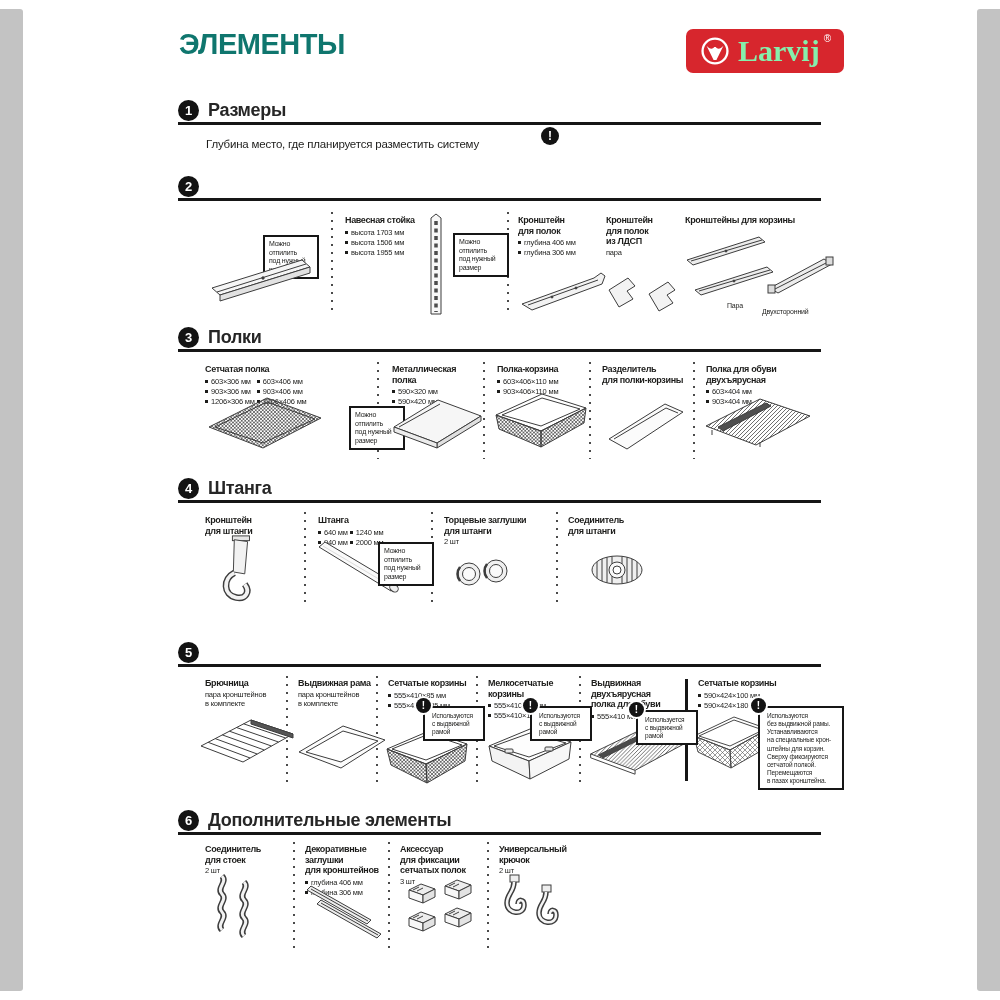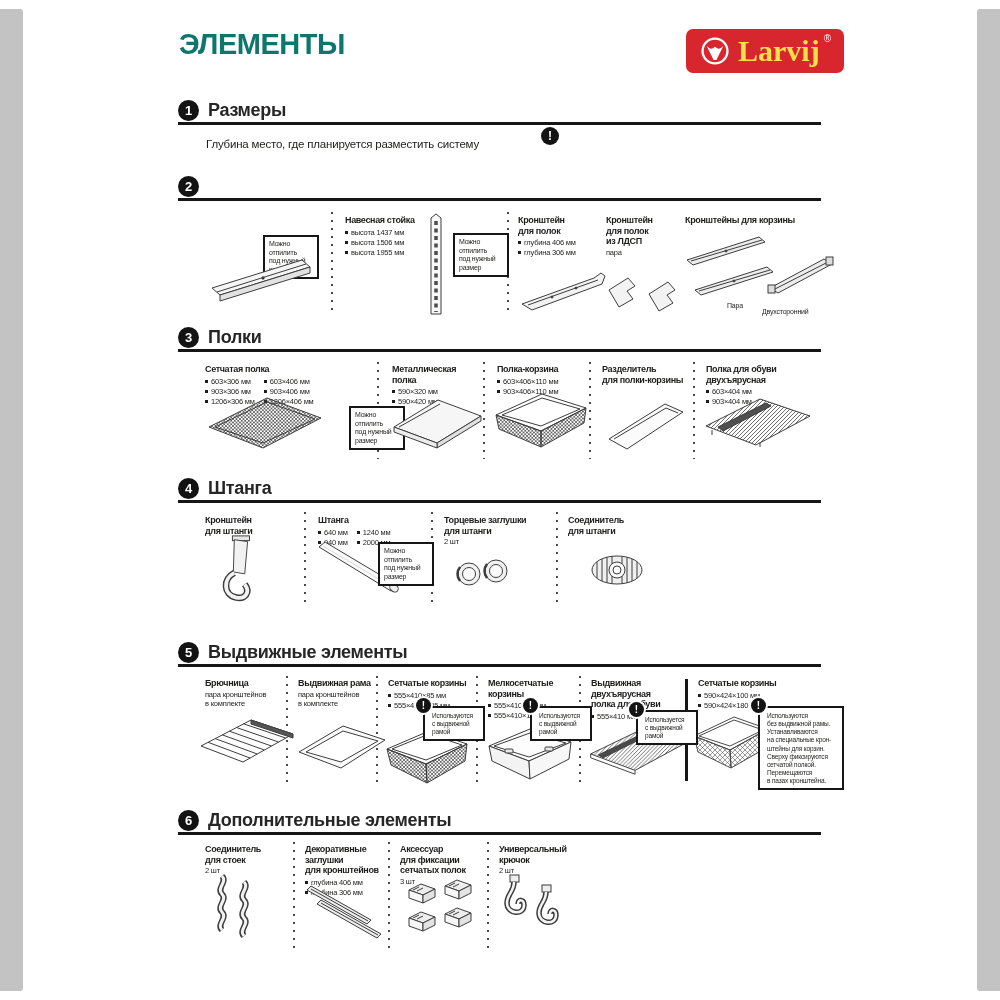--- a/index.html
+++ b/index.html
@@ -6,39 +6,39 @@
   .canvas{position:relative;width:1000px;height:1000px;background:#ffffff;overflow:hidden;
           font-family:"Liberation Sans",sans-serif;color:#1d1d1b;}
   .edge-strip{position:absolute;top:9px;height:982px;width:23px;background:#c3c3c3;}
   .edge-left{left:0;border-radius:0 3px 3px 0;}
   .edge-right{right:0;border-radius:3px 0 0 3px;}
 
   .page-title{position:absolute;left:179px;top:28px;margin:0;font-size:29px;font-weight:700;
               letter-spacing:-0.5px;color:#0f766e;}
   .logo{position:absolute;left:686px;top:29px;width:158px;height:44px;border-radius:7px;
         display:flex;align-items:center;justify-content:center;gap:7px;}
-  .logo-text{font-family:"Liberation Serif",serif;font-weight:700;color:#fde047;font-size:30px;line-height:1;}
+  .logo-text{font-family:"Liberation Serif",serif;font-weight:700;color:#86efac;font-size:30px;line-height:1;}
   .logo-reg{color:#fff;font-size:10px;align-self:flex-start;margin-top:4px;margin-left:-3px;}
   .logo-mark{display:flex;}
 
   .sec{position:absolute;left:0;width:1000px;margin:0;}
   .sec-head{position:absolute;left:178px;top:0;display:flex;align-items:center;gap:9px;}
   .num-badge{width:21px;height:21px;background:#131313;border-radius:50%;color:#fff;font-size:13px;
              font-weight:700;display:flex;align-items:center;justify-content:center;}
   .sec-title{margin:0;font-size:18px;font-weight:700;color:#262626;letter-spacing:-0.3px;}
   .rule{position:absolute;left:178px;top:22px;width:643px;height:3px;background:#161616;}
 
   .col{position:absolute;}
   .item-title{font-size:9px;font-weight:700;line-height:1.18;white-space:pre-line;
               letter-spacing:-0.35px;color:#1d1d1b;}
   .blist{margin:2px 0 0;padding:0;list-style:none;font-size:7.5px;line-height:1.35;
          letter-spacing:-0.2px;color:#1d1d1b;}
   .blist li::before{content:"";display:inline-block;width:3px;height:3px;background:#1d1d1b;
                     margin-right:3px;margin-bottom:1px;}
-  .two-col{display:flex;gap:9px;}
+  .two-col{display:flex;gap:2px;}
   .qty{font-size:7.5px;line-height:1.3;white-space:pre-line;letter-spacing:-0.2px;margin-top:1px;}
   .cap{position:absolute;font-size:7px;letter-spacing:-0.2px;}
 
   .saw-box{position:absolute;border:2px solid #161616;background:#fff;font-size:7px;line-height:1.22;
            padding:3px 4px;white-space:pre-line;width:44px;letter-spacing:-0.2px;}
   .s1-body{position:absolute;left:206px;top:38px;font-size:11.5px;letter-spacing:-0.2px;}
   .s1-note{position:absolute;left:541px;top:27px;}
   .s1-note-box{margin:7px 0 0 10px;border:2px solid #131313;background:#fff;font-size:8px;
                font-weight:700;padding:3px 7px;white-space:nowrap;letter-spacing:-0.15px;}
   .bang{position:absolute;left:-7px;top:-8px;width:15px;height:15px;background:#131313;border-radius:50%;
@@ -121,21 +121,21 @@
           <polygon points="14,43 104,15 104,21 14,49" fill="#e2e2e2"></polygon>
           <line x1="11" y1="40" x2="100" y2="12"></line>
           <circle cx="57" cy="26" r="1.2" fill="#3d3d3d"></circle>
         </g>
       </svg>
     </div>
 
     <div class="col" style="left:345px;top:39px;width:100px">
       <div class="item-title">Навесная стойка</div>
       <ul class="blist">
-        <li>высота 1437 мм</li>
+        <li>высота 1703 мм</li>
         <li>высота 1506 мм</li>
         <li>высота 1955 мм</li>
       </ul>
     </div>
     <div class="ill" style="left:424px;top:36px">
       <svg width="24" height="105" viewBox="0 0 24 105">
         <g stroke="#3d3d3d" stroke-width="1" fill="none">
           <polygon points="7,6 12,2 17,6 17,102 7,102" fill="#f8f8f8"></polygon>
           <line x1="12" y1="9" x2="12" y2="100" stroke="#4c4c4c" stroke-width="3.5" stroke-dasharray="4 3.5"></line>
         </g>
@@ -407,21 +407,20 @@
           <circle cx="32" cy="24" r="8" fill="#f8f8f8"></circle>
           <circle cx="32" cy="24" r="4" fill="#ffffff"></circle>
         </g>
       </svg>
     </div>
   </section>
 
   <section class="sec" style="top:642px;height:152px">
     <div class="sec-head">
       <span class="num-badge">5</span>
-      <h2 class="sec-title">Выдвижные элементы</h2>
     </div>
     <div class="rule"></div>
     <div class="dotsep" style="left:286px;top:34px;height:112px"></div>
     <div class="dotsep" style="left:376px;top:34px;height:112px"></div>
     <div class="dotsep" style="left:476px;top:34px;height:112px"></div>
     <div class="dotsep" style="left:579px;top:34px;height:112px"></div>
     <div class="solidsep" style="left:685px;top:37px;height:102px"></div>
 
     <div class="col" style="left:205px;top:36px;width:80px">
       <div class="item-title">Брючница</div>

